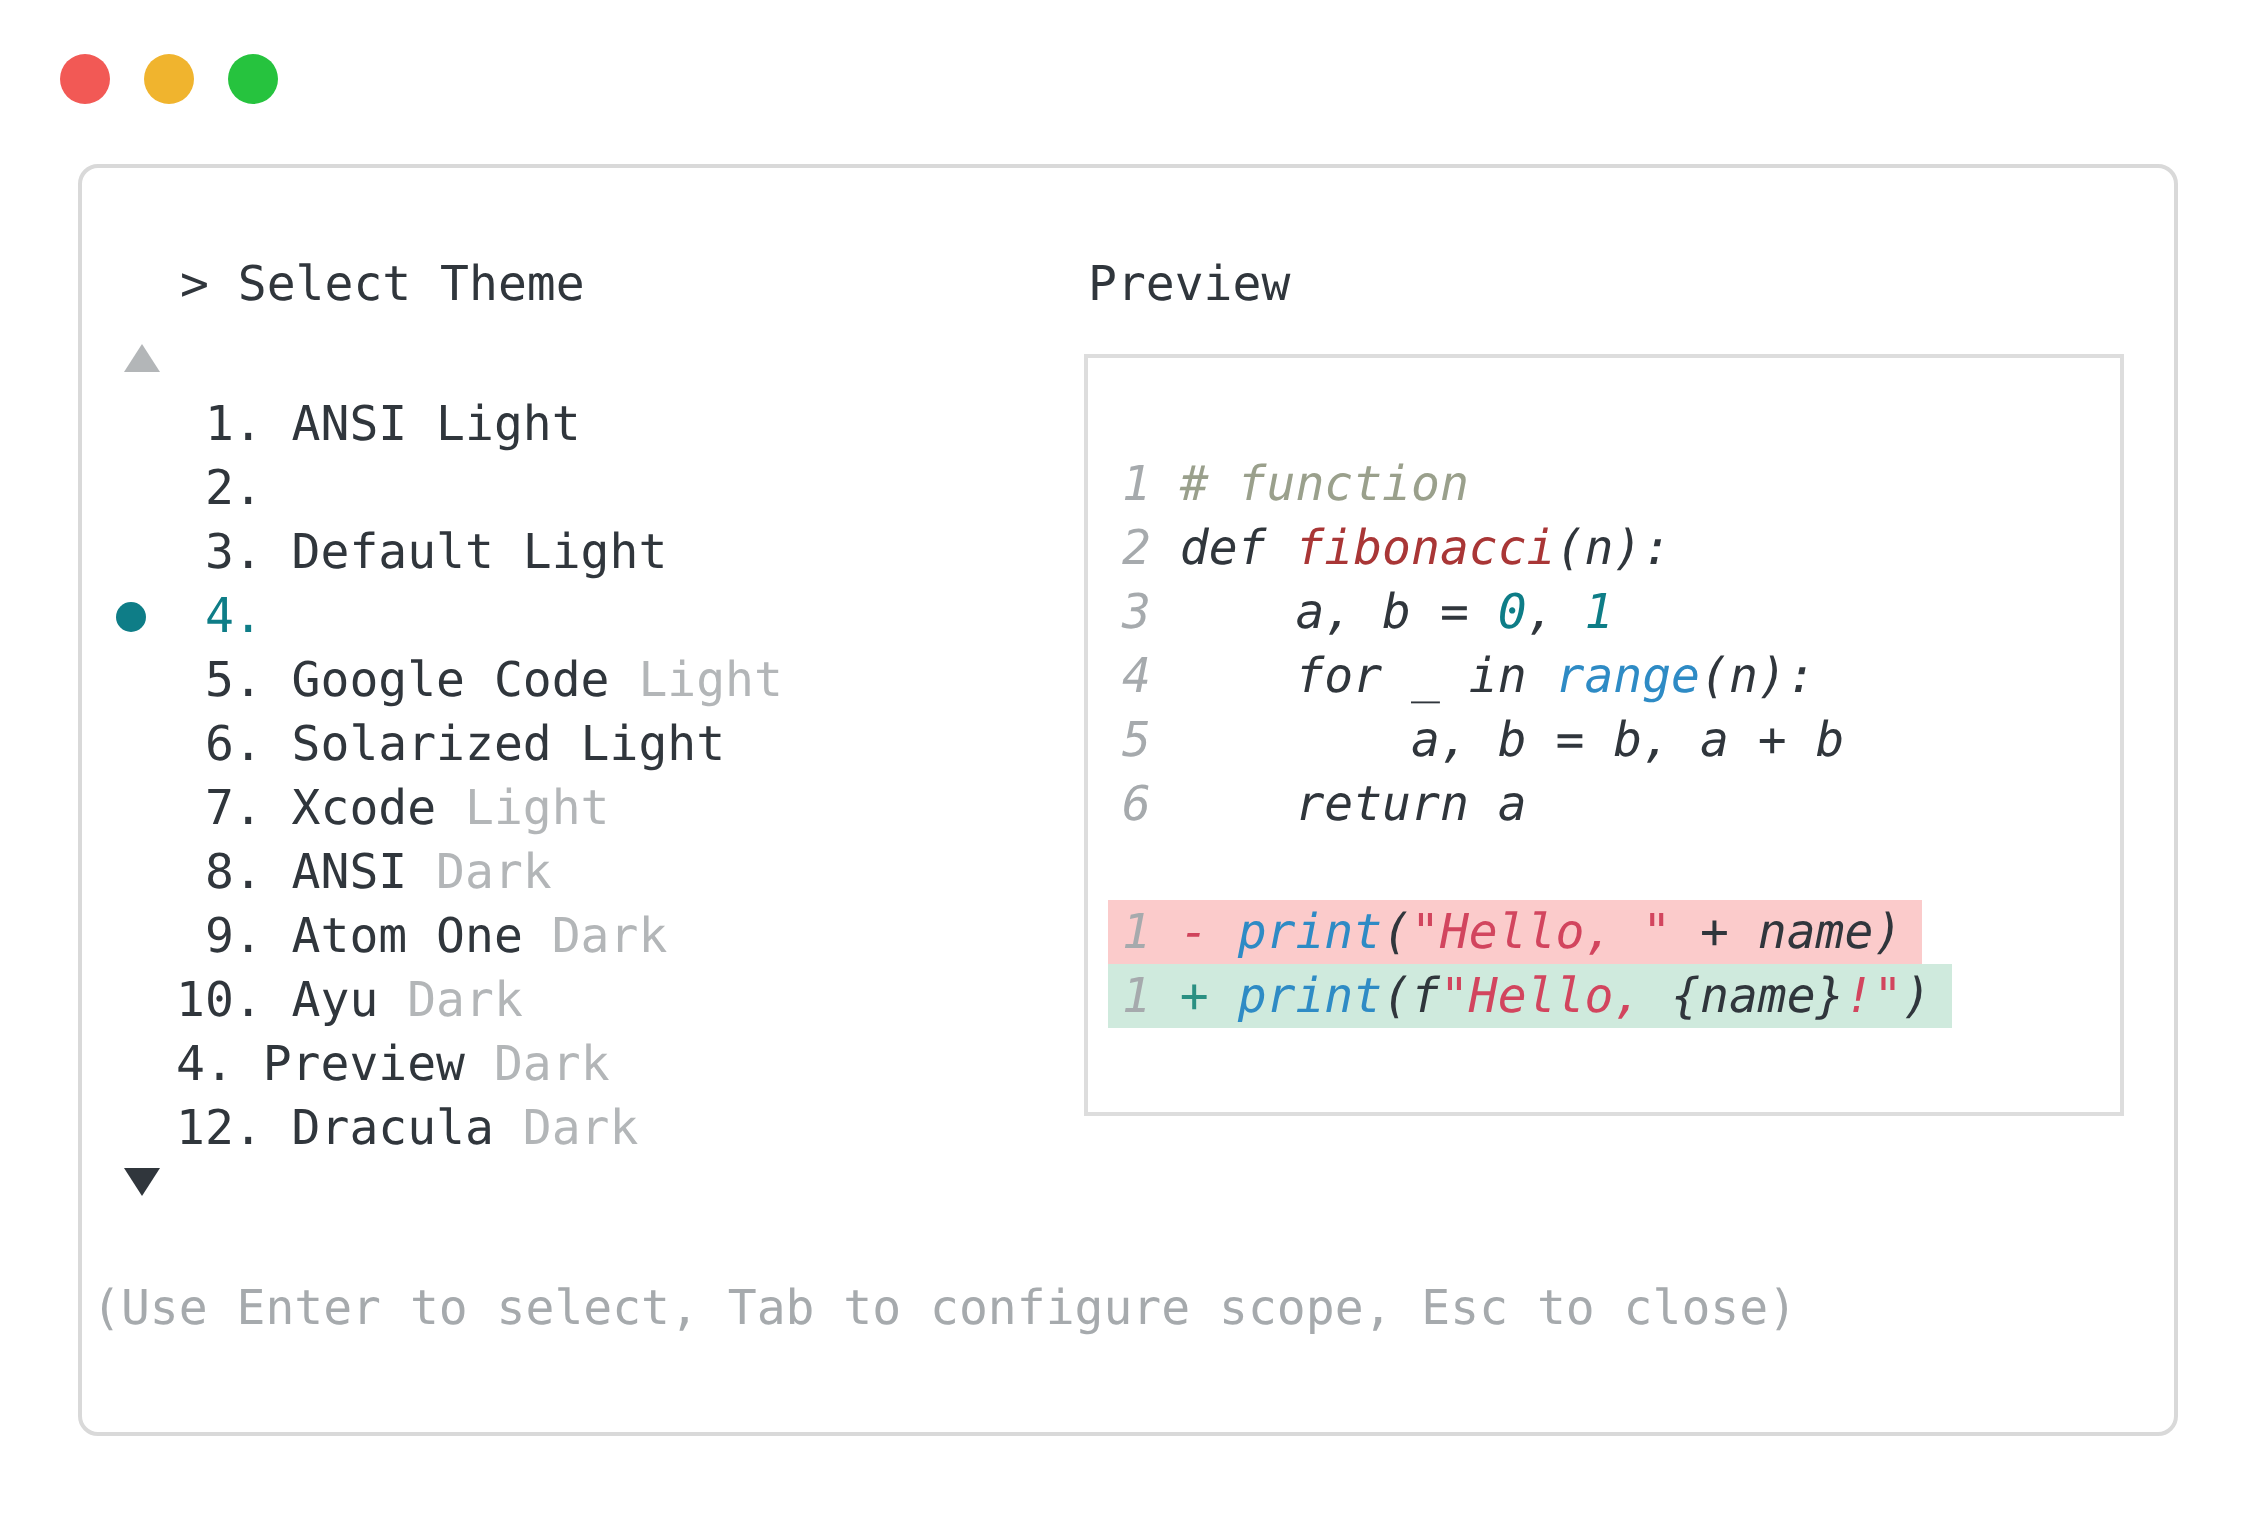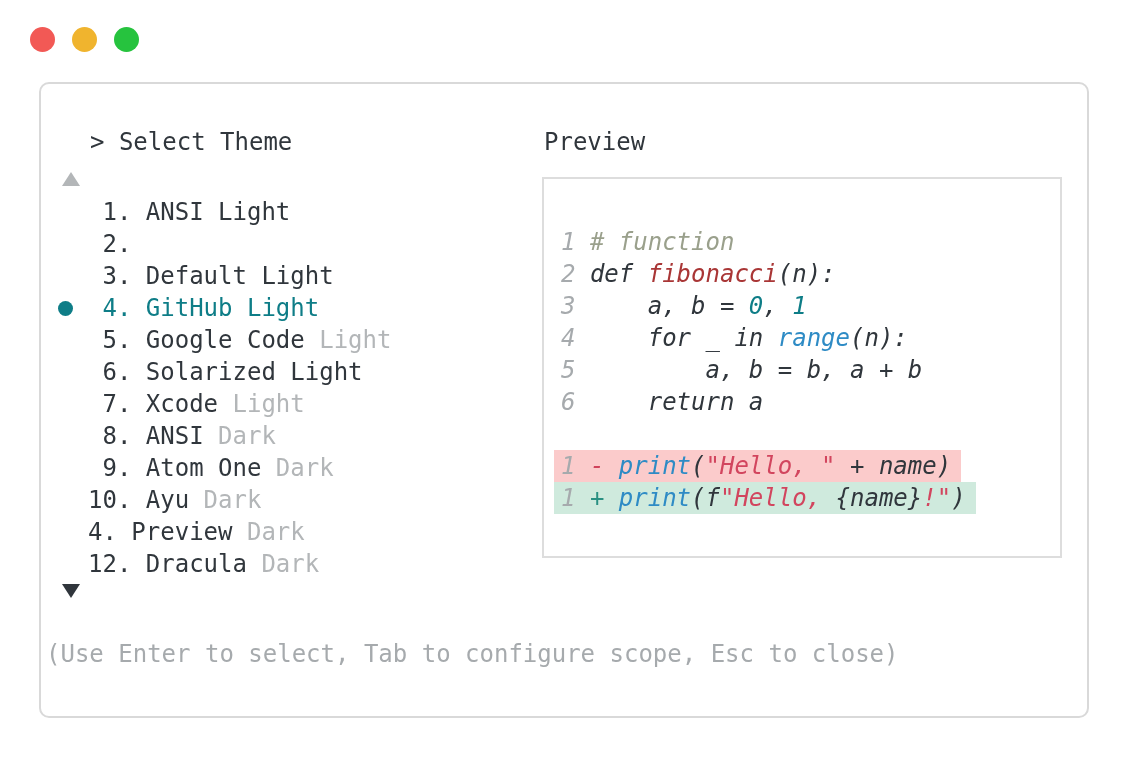--- a/index.html
+++ b/index.html
@@ -80,21 +80,21 @@
 
 <div class="frame">
   <div class="title" id="select-title">&gt; Select Theme</div>
 
   <div class="tri-up"></div>
 
   <div id="theme-list">
       <div class="row"><span class="marker"></span><span class="itemtext num"> 1. </span><span class="itemtext">ANSI Light</span></div>
       <div class="row"><span class="marker"></span><span class="itemtext num"> 2. </span></div>
       <div class="row"><span class="marker"></span><span class="itemtext num"> 3. </span><span class="itemtext">Default Light</span></div>
-      <div class="row sel"><span class="marker"><span class="bullet"></span></span><span class="itemtext num"> 4. </span><span class="itemtext">GitHub Light</span></div>
+      <div class="row sel"><span class="marker"><span class="bullet"></span></span><span class="itemtext num"> 4. </span></div>
       <div class="row"><span class="marker"></span><span class="itemtext num"> 5. </span><span class="itemtext">Google Code</span><span class="suffix"> Light</span></div>
       <div class="row"><span class="marker"></span><span class="itemtext num"> 6. </span><span class="itemtext">Solarized Light</span></div>
       <div class="row"><span class="marker"></span><span class="itemtext num"> 7. </span><span class="itemtext">Xcode</span><span class="suffix"> Light</span></div>
       <div class="row"><span class="marker"></span><span class="itemtext num"> 8. </span><span class="itemtext">ANSI</span><span class="suffix"> Dark</span></div>
       <div class="row"><span class="marker"></span><span class="itemtext num"> 9. </span><span class="itemtext">Atom One</span><span class="suffix"> Dark</span></div>
       <div class="row"><span class="marker"></span><span class="itemtext num">10. </span><span class="itemtext">Ayu</span><span class="suffix"> Dark</span></div>
       <div class="row"><span class="marker"></span><span class="itemtext num">4. </span><span class="itemtext">Preview</span><span class="suffix"> Dark</span></div>
       <div class="row"><span class="marker"></span><span class="itemtext num">12. </span><span class="itemtext">Dracula</span><span class="suffix"> Dark</span></div>
     </div>
 

